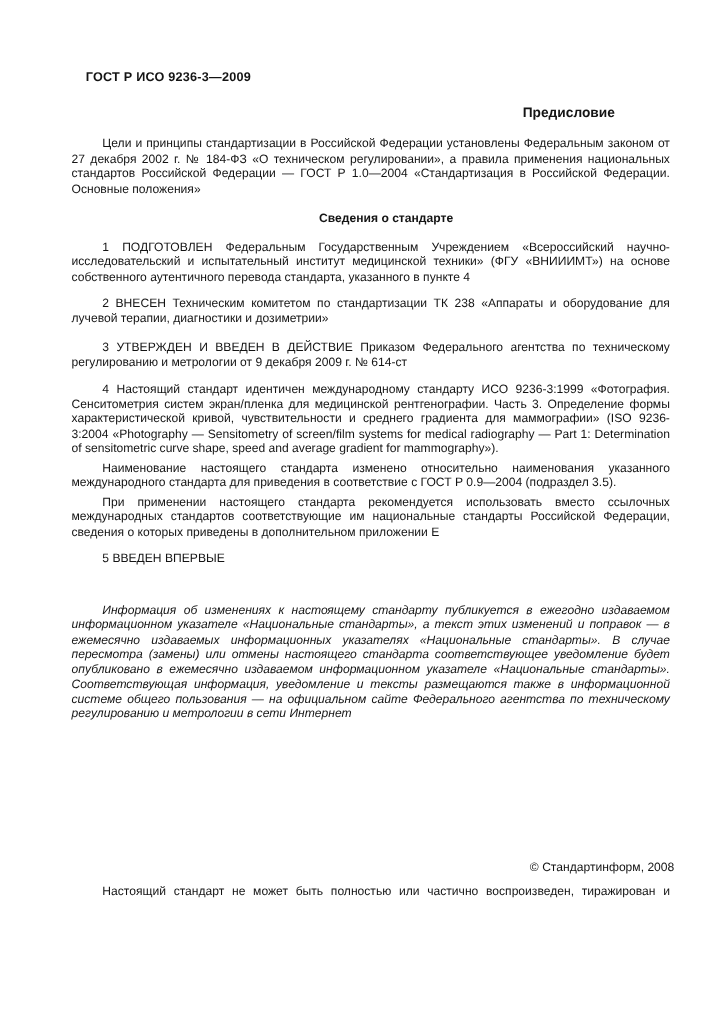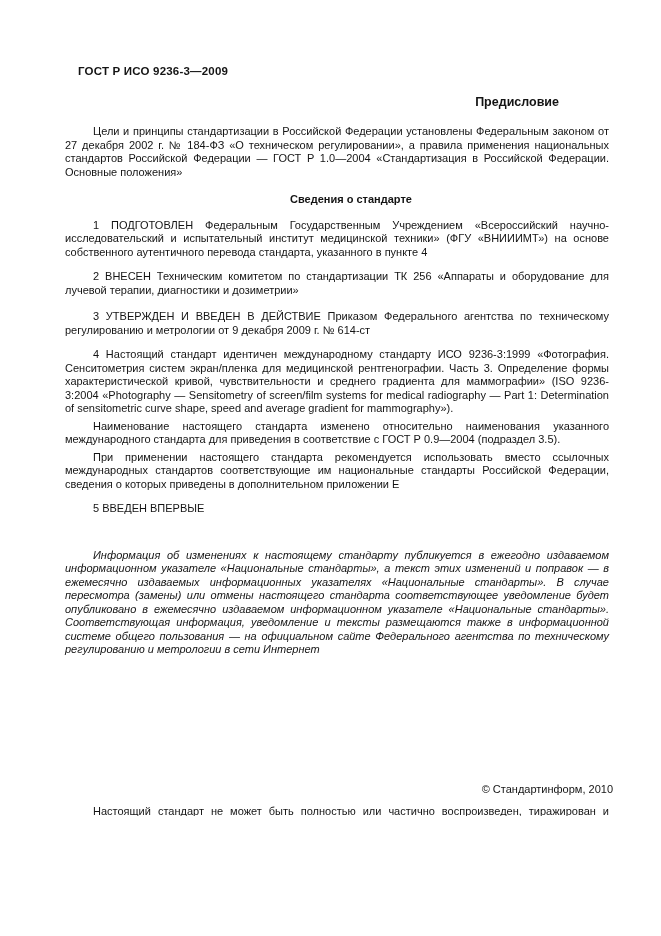--- a/index.html
+++ b/index.html
@@ -83,33 +83,33 @@
   <div class="doc-number">ГОСТ Р ИСО 9236-3—2009</div>
 
   <h1 class="title">Предисловие</h1>
 
   <p class="body-par intro">Цели и принципы стандартизации в Российской Федерации установлены Федеральным законом от 27 декабря 2002 г. № 184-ФЗ «О техническом регулировании», а правила применения национальных стандартов Российской Федерации — ГОСТ Р 1.0—2004 «Стандартизация в Российской Федерации. Основные положения»</p>
 
   <h2 class="subheading">Сведения о стандарте</h2>
 
   <p class="body-par item-1">1 ПОДГОТОВЛЕН Федеральным Государственным Учреждением «Всероссийский научно-исследовательский и испытательный институт медицинской техники» (ФГУ «ВНИИИМТ») на основе собственного аутентичного перевода стандарта, указанного в пункте 4</p>
 
-  <p class="body-par item-2">2 ВНЕСЕН Техническим комитетом по стандартизации ТК 256 «Аппараты и оборудование для лучевой терапии, диагностики и дозиметрии»</p>
+  <p class="body-par item-2">2 ВНЕСЕН Техническим комитетом по стандартизации ТК 238 «Аппараты и оборудование для лучевой терапии, диагностики и дозиметрии»</p>
 
   <p class="body-par item-3">3 УТВЕРЖДЕН И ВВЕДЕН В ДЕЙСТВИЕ Приказом Федерального агентства по техническому регулированию и метрологии от 9 декабря 2009 г. № 614-ст</p>
 
   <p class="body-par item-4">4 Настоящий стандарт идентичен международному стандарту ИСО 9236-3:1999 «Фотография. Сенситометрия систем экран/пленка для медицинской рентгенографии. Часть 3. Определение формы характеристической кривой, чувствительности и среднего градиента для маммографии» (ISO 9236-3:2004 «Photography — Sensitometry of screen/film systems for medical radiography — Part 1: Determination of sensitometric curve shape, speed and average gradient for mammography»).</p>
 
   <p class="body-par cont">Наименование настоящего стандарта изменено относительно наименования указанного международного стандарта для приведения в соответствие с ГОСТ Р 0.9—2004 (подраздел 3.5).</p>
 
   <p class="body-par cont">При применении настоящего стандарта рекомендуется использовать вместо ссылочных международных стандартов соответствующие им национальные стандарты Российской Федерации, сведения о которых приведены в дополнительном приложении Е</p>
 
   <p class="body-par item-5">5 ВВЕДЕН ВПЕРВЫЕ</p>
 
   <p class="body-par note">Информация об изменениях к настоящему стандарту публикуется в ежегодно издаваемом информационном указателе «Национальные стандарты», а текст этих изменений и поправок — в ежемесячно издаваемых информационных указателях «Национальные стандарты». В случае пересмотра (замены) или отмены настоящего стандарта соответствующее уведомление будет опубликовано в ежемесячно издаваемом информационном указателе «Национальные стандарты». Соответствующая информация, уведомление и тексты размещаются также в информационной системе общего пользования — на официальном сайте Федерального агентства по техническому регулированию и метрологии в сети Интернет</p>
 
-  <div class="copyright">© Стандартинформ, 2010</div>
+  <div class="copyright">© Стандартинформ, 2008</div>
 
   <p class="body-par restriction">Настоящий стандарт не может быть полностью или частично воспроизведен, тиражирован и дополнительном в качестве официального издания без разрешения Федерального агентства по техническому регулированию и метрологии</p>
 
   <div class="page-num">II</div>
 
 </div>
 
 </body></html>

